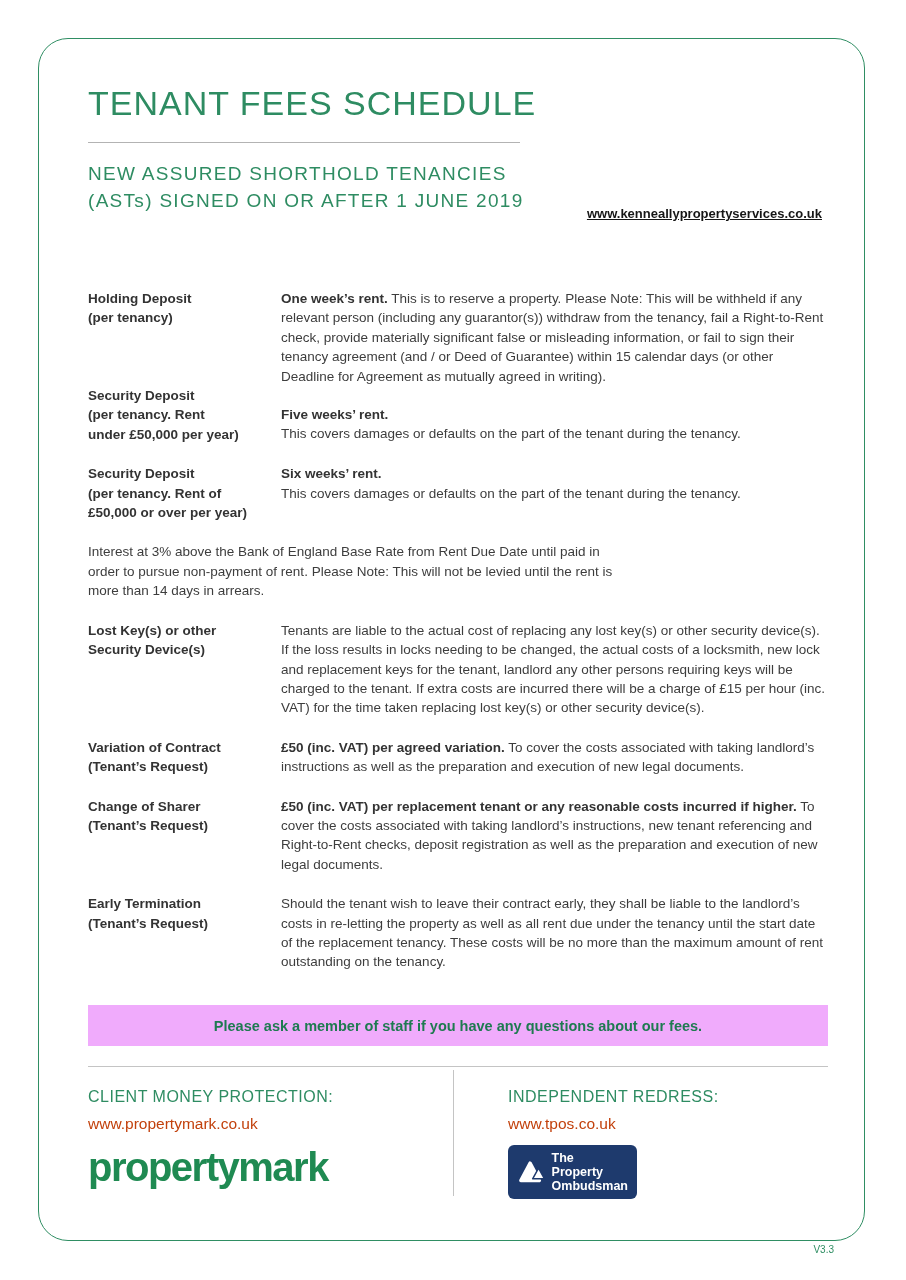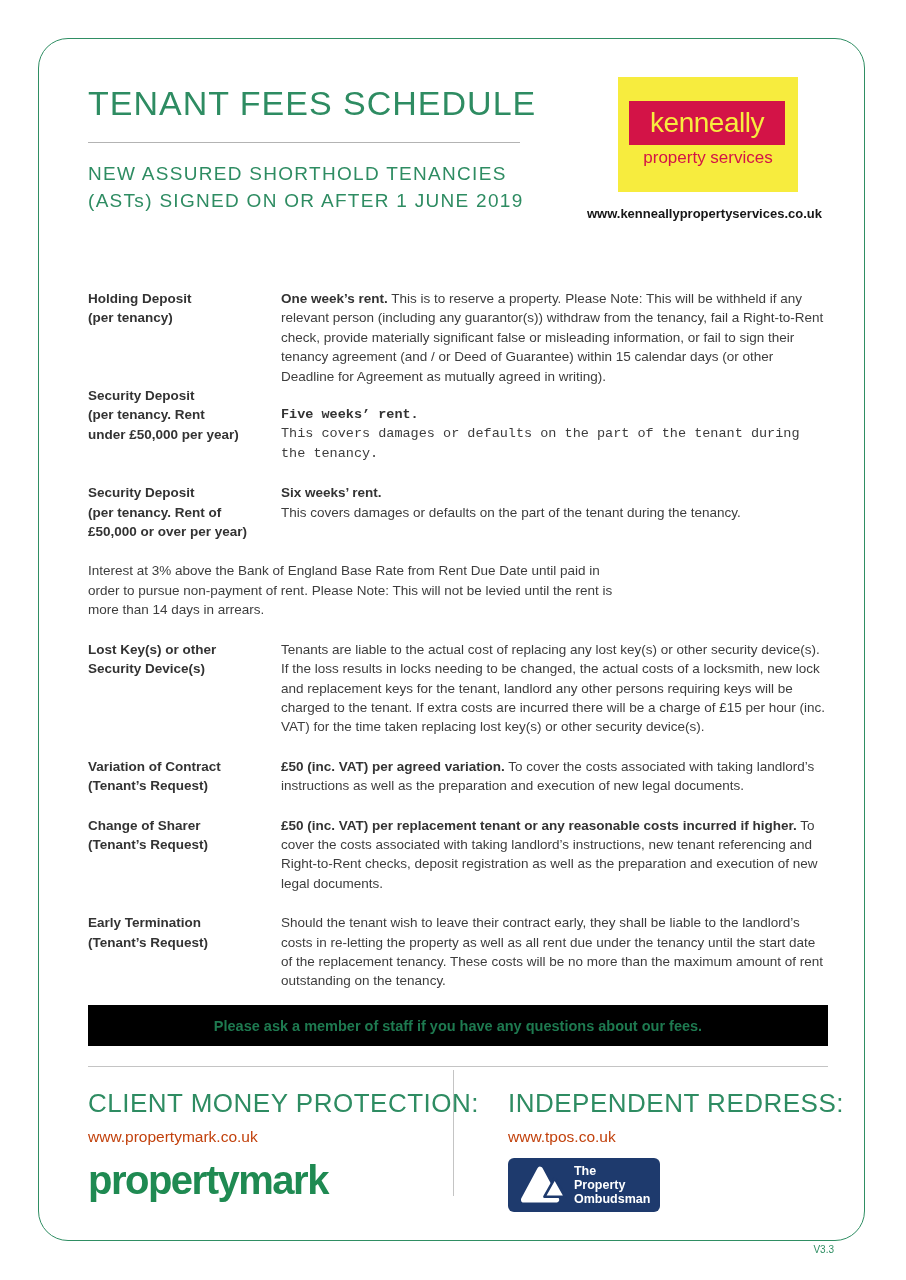--- a/index.html
+++ b/index.html
@@ -20,73 +20,67 @@
   .title-rule { position:absolute; left:0; top:58px; width:432px; border-top:1.5px solid #b3b3b3; }
   .subtitle   { position:absolute; left:0; top:76px; font-size:19px; line-height:27px;
                 letter-spacing:1.3px; color:#2e8c62; white-space:pre-line; }
 
   .brand { position:absolute; left:530px; top:-7px; width:180px; height:115px; background:#f7ec3e; }
   .brand-red { position:absolute; left:11px; top:24px; width:156px; height:44px; background:#d31347;
                display:flex; align-items:center; justify-content:center; }
   .brand-name { color:#f7ec3e; font-size:28px; letter-spacing:-0.5px; }
   .brand-tagline { position:absolute; left:0; top:71px; width:100%; text-align:center;
                    color:#d31347; font-size:17px; }
-  .brand-url { position:absolute; right:6px; top:122px; font-size:13px; font-weight:bold; color:#161616; }
+  .brand-url { position:absolute; right:6px; top:122px; font-size:13px; font-weight:bold; color:#161616;text-decoration:underline; }
 
   
   .rows { position:absolute; left:0; top:181px; width:740px; font-size:13.5px;
           line-height:19.4px; color:#3d3d3d;margin-top:24px; }
   .row { display:flex; margin-top:20px; }
   .row:first-child, .row.tight { margin-top:0; }
   .row-label { width:193px; flex-shrink:0; padding-right:12px; font-weight:bold;
                color:#333333; white-space:pre-line; }
   .row-value { width:547px; }
   .lead { font-weight:bold; color:#333333; }
   .lead-block .lead { display:block; }
-  .row-value.offset { padding-top:19px;font-family:Liberation Mono, monospace; }
+  .row-value.offset { padding-top:19px; }
 
   
-  .banner { position:absolute; left:0; top:921px; width:740px; height:41px; background:#000000;
+  .banner { position:absolute; left:0; top:921px; width:740px; height:41px; background:#f0abfc;
             display:flex; align-items:center; justify-content:center; }
   .banner-text { font-size:14.5px; font-weight:bold; color:#1e7a50; }
 
   
   .footer-rule  { position:absolute; left:0; top:982px; width:740px; border-top:1.5px solid #c4c4c4; }
   .footer-vline { position:absolute; left:365px; top:986px; height:126px; border-left:1.5px solid #c4c4c4; }
   .footer-col { position:absolute; top:1004px; }
   .footer-col.left  { left:0; width:360px; }
   .footer-col.right { left:420px; width:320px; }
-  .f-heading { font-size:26px; letter-spacing:0.5px; color:#2e8c62; white-space:nowrap; }
+  .f-heading { font-size:16px; letter-spacing:0.5px; color:#2e8c62; white-space:nowrap; }
   .f-url { margin-top:9px; font-size:15.5px; color:#c2410c; text-decoration:none; display:inline-block; }
   .pm-logo { margin-top:10px; font-family:Liberation Sans, sans-serif; font-weight:bold;
              font-size:40px; letter-spacing:-1.5px; color:#1f8a52; line-height:48px; }
-  .tpo-logo { margin-top:12px; width:152px; height:54px; background:#1e3a6d; border-radius:6px;
+  .tpo-logo { margin-top:12px; width:129px; height:54px; background:#1e3a6d; border-radius:6px;
               display:flex; align-items:center; padding:0 9px; gap:5px; }
   .tpo-text { color:#ffffff; font-weight:bold; font-size:12.5px; line-height:14px; white-space:pre-line; }
 </style>
 </head>
 <body>
 
 <div class="canvas">
   <div class="frame"></div>
   <div class="version">V3.3</div>
 
   <div class="content">
 
     <div class="page-title">TENANT FEES SCHEDULE</div>
     <div class="title-rule"></div>
     <div class="subtitle">NEW ASSURED SHORTHOLD TENANCIES
 (ASTs) SIGNED ON OR AFTER 1 JUNE 2019</div>
 
-    <div class="brand">
-      <div class="brand-red">
-        <span class="brand-name">kenneally</span>
-      </div>
-      <div class="brand-tagline">property services</div>
-    </div>
     <div class="brand-url">www.kenneallypropertyservices.co.uk</div>
 
     <div class="rows">
 
       <div class="row">
         <div class="row-label">Holding Deposit
 (per tenancy)</div>
         <div class="row-value">
           <span class="lead">One week’s rent.</span>
           <span>This is to reserve a property. Please Note: This will be withheld if any relevant person (including any guarantor(s)) withdraw from the tenancy, fail a Right-to-Rent check, provide materially significant false or misleading information, or fail to sign their tenancy agreement (and / or Deed of Guarantee) within 15 calendar days (or other Deadline for Agreement as mutually agreed in writing).</span>

